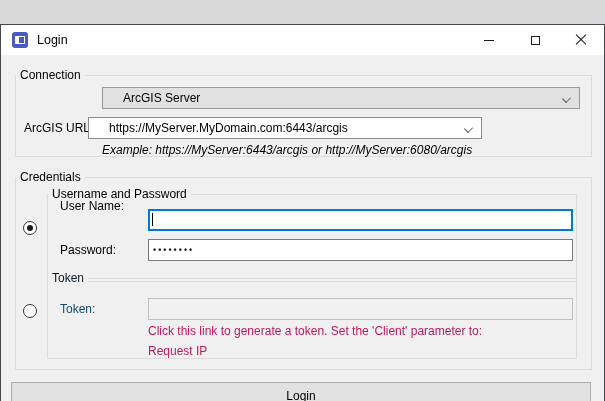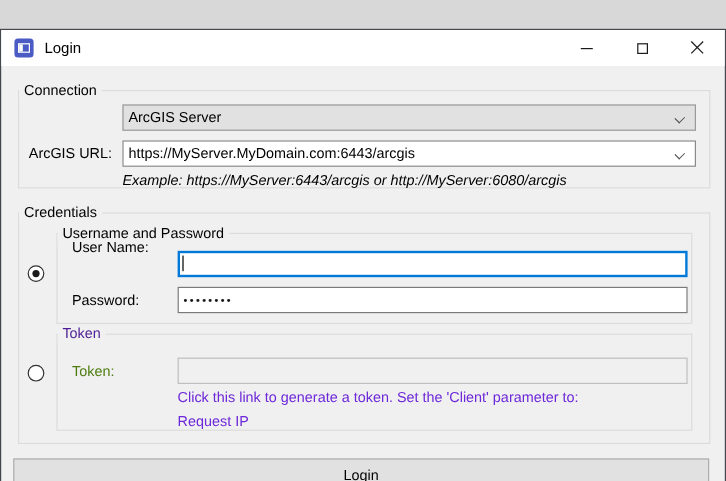--- a/index.html
+++ b/index.html
@@ -19,39 +19,39 @@
   .cap-btn{width:46px;height:30px;display:flex;align-items:center;justify-content:center;position:relative;}
   .glyph-min{width:10px;height:0;border-top:1px solid #1a1a1a;}
   .glyph-max{width:9px;height:9px;border:1px solid #1a1a1a;}
   .glyph-close{width:12px;height:12px;position:relative;}
   .glyph-close:before,.glyph-close:after{content:"";position:absolute;left:-1px;top:5px;width:14px;height:0;border-top:1px solid #1a1a1a;}
   .glyph-close:before{transform:rotate(45deg);}
   .glyph-close:after{transform:rotate(-45deg);}
   
   .groupbox{position:absolute;border:1px solid #dcdcdc;}
   .groupbox>.legend{position:absolute;top:-8px;left:0;background:#f0f0f0;padding:0 4px;line-height:14px;}
-  .legend.disabled{color:#4c1d95;}
+  .legend.disabled{color:#0f172a;}
   .fieldlabel{position:absolute;line-height:22px;white-space:nowrap;}
-  .fieldlabel.disabled{color:#4d7c0f;}
+  .fieldlabel.disabled{color:#0c4a6e;}
   
-  .combo{position:absolute;height:22px;border:1px solid #999999;display:flex;align-items:center;padding:0 24px 0 4px;}
+  .combo{position:absolute;height:22px;border:1px solid #999999;display:flex;align-items:center;padding:0 24px 0 20px;}
   .combo.list{background:#e1e1e1;}
   .combo.edit{background:#ffffff;border-color:#8a8a8a;}
   .combo .chev{position:absolute;right:9px;top:7px;width:7px;height:7px;border-left:1.5px solid #505050;border-bottom:1.5px solid #505050;transform:rotate(-45deg) scaleY(.8);transform-origin:center;}
   .tbox{position:absolute;height:22px;border:1px solid #7a7a7a;background:#fff;font-family:"Liberation Sans",sans-serif;font-size:12px;padding:0 4px;margin:0;outline:none;}
   .tbox.focused{border:2px solid #0078d7;}
   .tbox.disabledbox{background:#f0f0f0;border:1px solid #bfbfbf;}
   .tbox.password{font-size:9px;font-weight:bold;letter-spacing:2px;color:#1a1a1a;}
   .caret{position:absolute;width:1px;height:13px;background:#000;}
   
   .radio{position:absolute;width:14px;height:14px;border:1px solid #333333;border-radius:50%;background:#fff;}
   .radio.checked:after{content:"";position:absolute;left:3px;top:3px;width:6px;height:6px;border-radius:50%;background:#1a1a1a;}
   
   .helptext{position:absolute;white-space:nowrap;}
-  .helptext.disabled{color:#6d28d9;}
+  .helptext.disabled{color:#be185d;}
   
   .btn{position:absolute;background:#e1e1e1;border:1px solid #adadad;display:flex;align-items:center;justify-content:center;font-size:12px;color:#000;}
   
   .grip{position:absolute;right:4px;bottom:4px;width:2px;height:2px;background:transparent;
     box-shadow: 8px 0 0 #9b9b9b, 4px 4px 0 #9b9b9b, 8px 4px 0 #9b9b9b, 0 8px 0 #9b9b9b, 4px 8px 0 #9b9b9b, 8px 8px 0 #9b9b9b;
     transform:translate(-8px,-8px);}
 </style>
 </head>
 <body>
 
@@ -79,34 +79,34 @@
 
   <div class="groupbox" style="left:14px;top:50px;width:577px;height:82px;">
     <span class="legend">Connection</span>
 
     <div class="combo list" style="left:86px;top:11px;width:478px;">
       <span>ArcGIS Server</span>
       <span class="chev"></span>
     </div>
 
     <div class="fieldlabel" style="left:8px;top:41px;">ArcGIS URL:</div>
-    <div class="combo edit" style="left:86px;top:41px;width:478px;">
+    <div class="combo edit" style="left:72px;top:41px;width:394px;">
       <span>https://MyServer.MyDomain.com:6443/arcgis</span>
       <span class="chev"></span>
     </div>
 
     <div class="helptext" style="left:86px;top:67px;font-style:italic;">Example: https://MyServer:6443/arcgis or http://MyServer:6080/arcgis</div>
   </div>
 
   <div class="groupbox" style="left:14px;top:152px;width:577px;height:193px;">
     <span class="legend">Credentials</span>
 
     <div class="radio checked" style="left:7px;top:43px;"></div>
 
-    <div class="groupbox" style="left:31px;top:16px;width:530px;height:76px;">
+    <div class="groupbox" style="left:31px;top:16px;width:530px;height:88px;">
       <span class="legend">Username and Password</span>
 
       <div class="fieldlabel" style="left:12px;top:0;">User Name:</div>
       <input type="text" class="tbox focused" style="left: 100px; top: 14px; width: 425px;" value="">
       <div class="caret" style="left:104px;top:18px;"></div>
 
       <div class="fieldlabel" style="left:12px;top:44px;">Password:</div>
       <input type="text" class="tbox password" style="left: 100px; top: 44px; width: 425px;" value="••••••••">
     </div>
 

